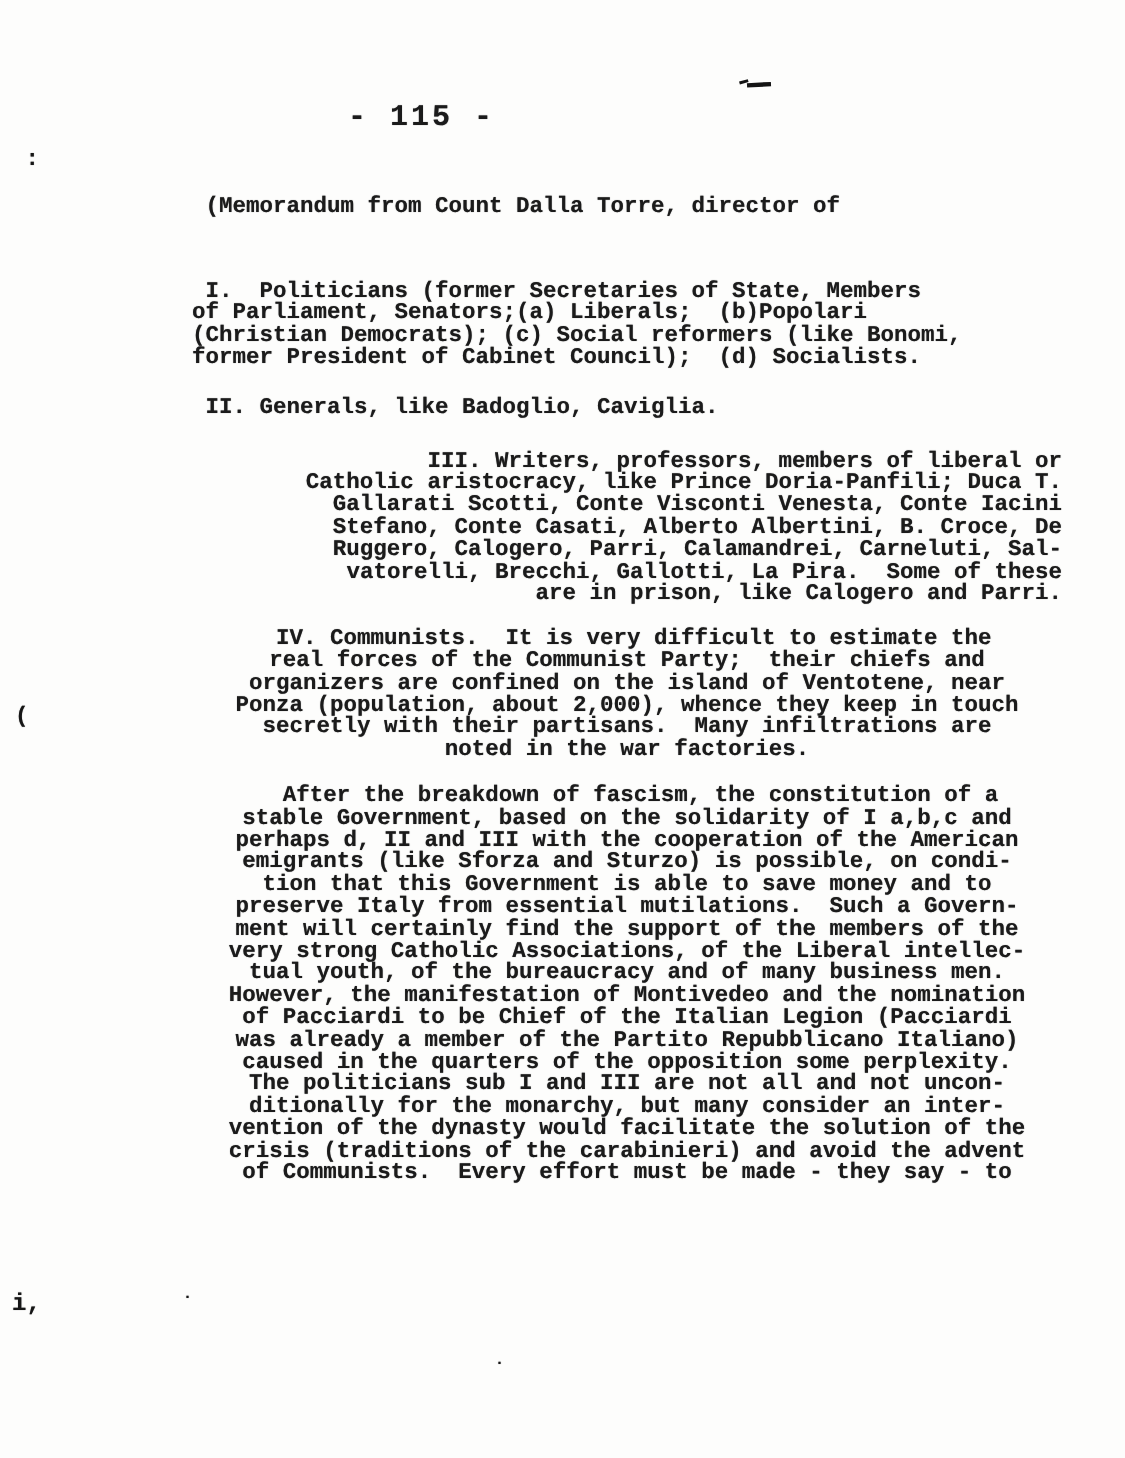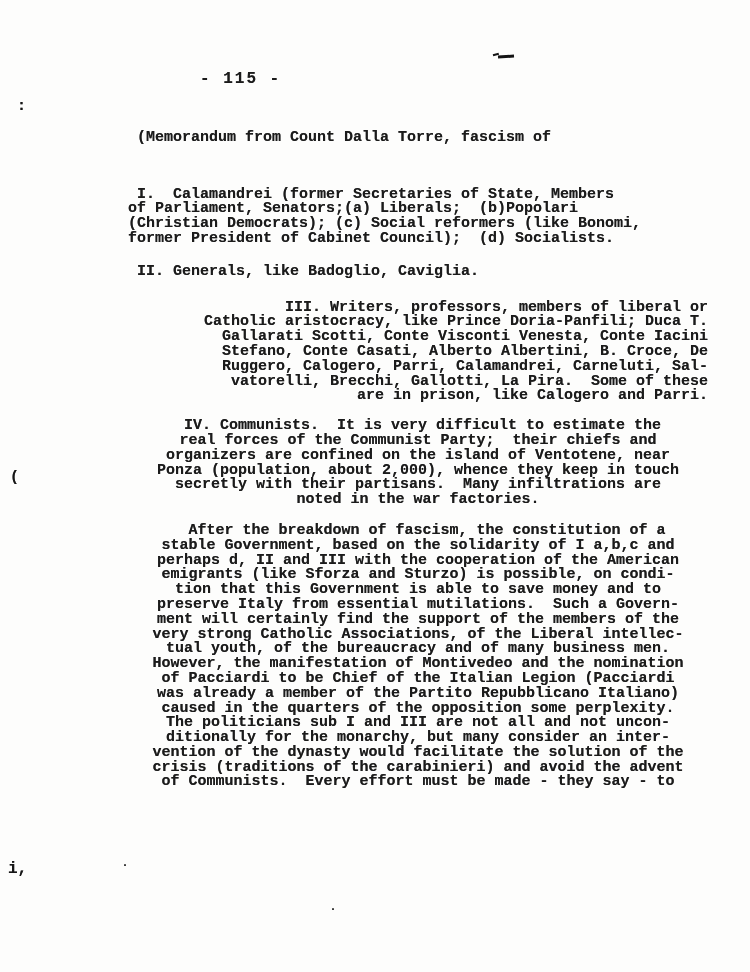--- a/index.html
+++ b/index.html
@@ -23,23 +23,23 @@
     left: 128px;
     top: 72px;
     width: 580px;
     font-size: 15px;
     line-height: 14.8px;
   }
   .line, .para, .page-number, .memo-line {
     white-space: pre;
   }
   .page-number {
-    margin-left: 72px;
+    margin-left: 104px;
     letter-spacing: 2px;
-    font-size: 16px;
+    font-size: 20px;
     line-height: 14.8px;
   }
   .memo-heading {
     margin-top: 44px;
   }
   .ul {
     text-decoration: underline;
     text-underline-offset: 3px;
     text-decoration-thickness: 1.5px;
   }
@@ -85,25 +85,25 @@
 </head>
 <body>
 
 <div class="page">
 
   <div class="text-col">
 
     <div class="page-number">- 115 -</div>
 
     <div class="memo-heading">
-      <div class="memo-line"> (Memorandum from Count Dalla Torre, fascism of</div>
+      <div class="memo-line"> (Memorandum from Count Dalla Torre, director of</div>
     </div>
 
     <div id="paragraphs">
-        <div class="para"> I.  Calamandrei (former Secretaries of State, Members
+        <div class="para"> I.  Politicians (former Secretaries of State, Members
 of Parliament, Senators;(a) Liberals;  (b)Popolari
 (Christian Democrats); (c) Social reformers (like Bonomi,
 former President of Cabinet Council);  (d) Socialists.</div>
         <div class="para"> II. Generals, like Badoglio, Caviglia.</div>
         <div class="para"> III. Writers, professors, members of liberal or
 Catholic aristocracy, like Prince Doria-Panfili; Duca T.
 Gallarati Scotti, Conte Visconti Venesta, Conte Iacini
 Stefano, Conte Casati, Alberto Albertini, B. Croce, De
 Ruggero, Calogero, Parri, Calamandrei, Carneluti, Sal-
 vatorelli, Brecchi, Gallotti, La Pira.  Some of these

